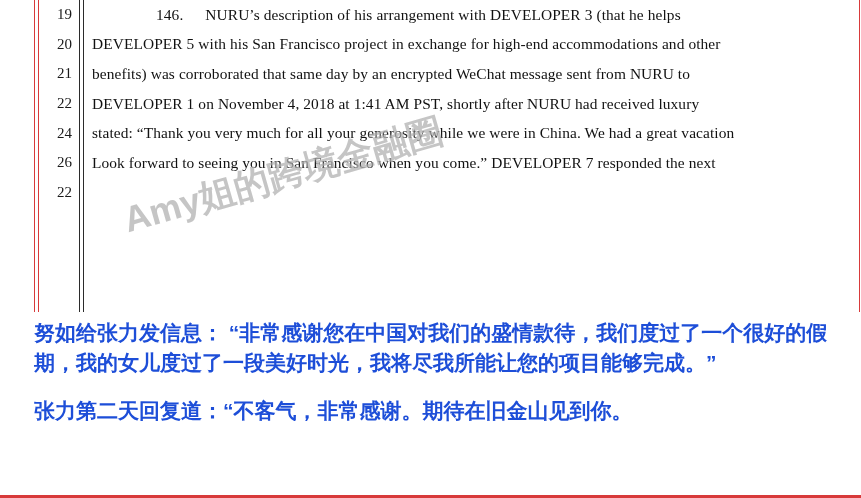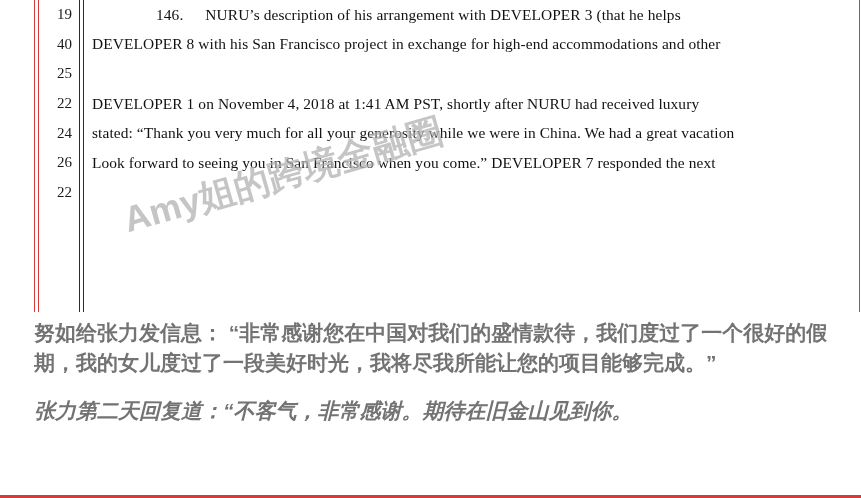--- a/index.html
+++ b/index.html
@@ -102,32 +102,31 @@
     pointer-events: none;
     text-shadow: 0 0 2px rgba(255,255,255,0.5);
   }
 
   
   .translation {
     position: absolute;
     left: 34px;
     top: 318px;
     width: 810px;
-    color: #737373;
+    color: #1d4ed8;
     font-family: "Liberation Sans", sans-serif;
     font-weight: bold;
     font-size: 21px;
     line-height: 30px;
   }
   .tr-para {
     margin: 0 0 18px 0;
   }
   .tr-para.second {
     margin-bottom: 12px;
-    font-style: italic;
   }
 
   
   .bottom-border {
     position: absolute;
     left: 0;
     right: 0;
     bottom: 0;
     height: 3px;
     background: #d83a3a;
@@ -146,26 +145,27 @@
     <div class="numrule n2"></div>
 
     <div class="lines">
 
       <div class="line">
         <span class="line-no">19</span>
         <span class="line-text indent"><span class="para-num">146.</span><span>NURU’s description of his arrangement with DEVELOPER 3 (that he helps</span></span>
       </div>
 
       <div class="line">
-        <span class="line-no">40</span>
-        <span class="line-text">DEVELOPER 8 with his San Francisco project in exchange for high-end accommodations and other</span>
+        <span class="line-no">20</span>
+        <span class="line-text">DEVELOPER 5 with his San Francisco project in exchange for high-end accommodations and other</span>
       </div>
 
       <div class="line">
-        <span class="line-no">25</span>
+        <span class="line-no">21</span>
+        <span class="line-text">benefits) was corroborated that same day by an encrypted WeChat message sent from NURU to</span>
       </div>
 
       <div class="line">
         <span class="line-no">22</span>
         <span class="line-text">DEVELOPER 1 on November 4, 2018 at 1:41 AM PST, shortly after NURU had received luxury</span>
       </div>
 
 
       <div class="line">
         <span class="line-no">24</span>

